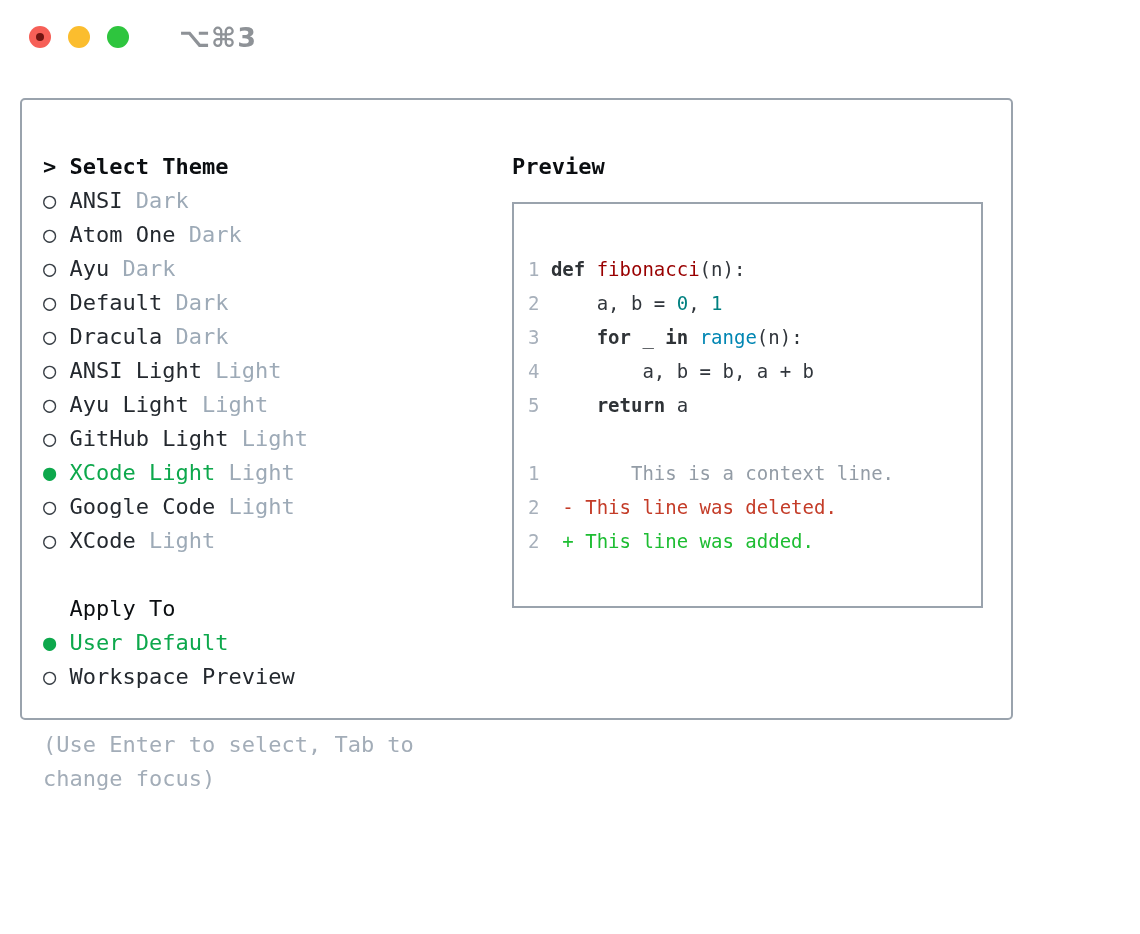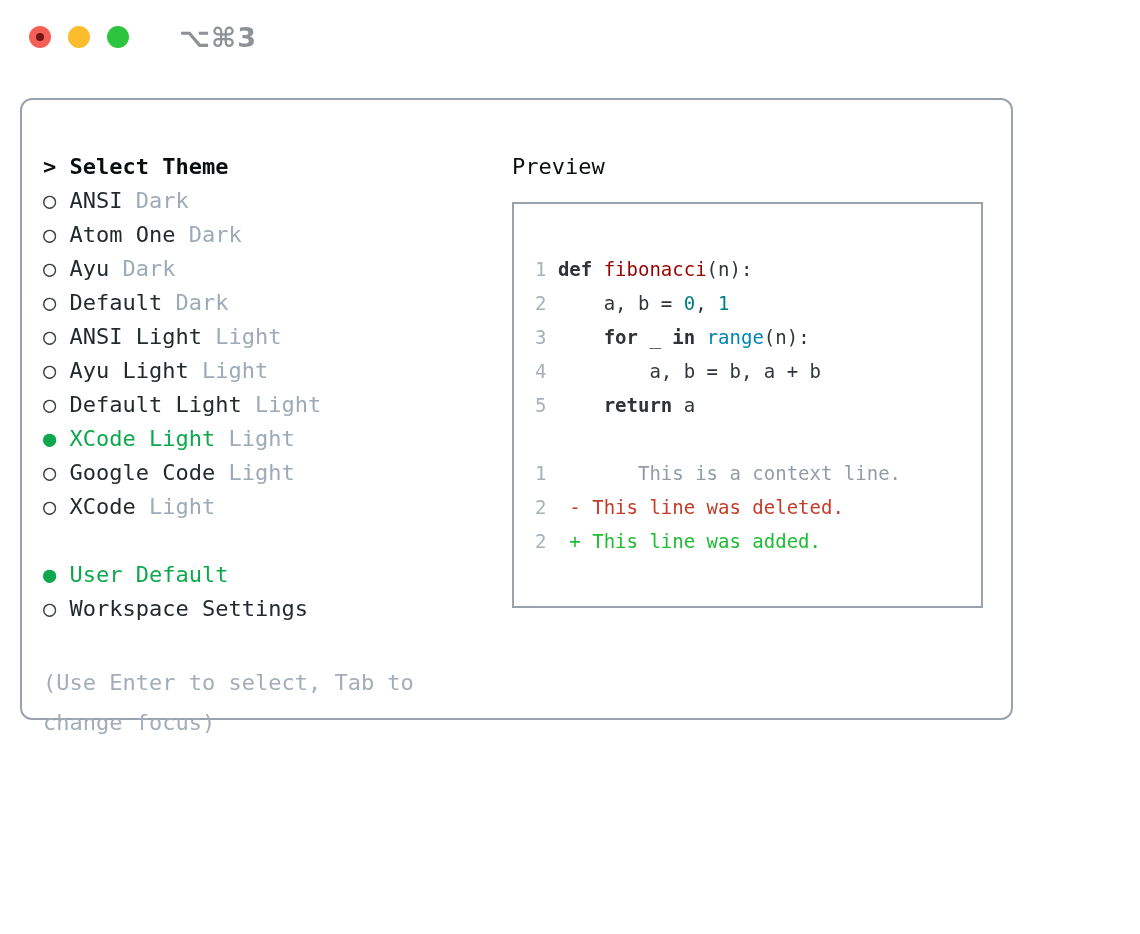--- a/index.html
+++ b/index.html
@@ -37,21 +37,21 @@
     font-size:27px;font-weight:bold;
     color:var(--titlebar-gray);
     letter-spacing:1px;
   }
   
   .panel{
     position:absolute;left:20px;top:98px;
     width:993px;height:622px;
     box-sizing:border-box;
     border:2px solid var(--border-gray);
-    border-radius:12px;
+    border-radius:5px;
     display:flex;
     background:#ffffff;
   }
   .left-col{
     width:490px;flex:none;
     box-sizing:border-box;
     padding:50px 0 0 21px;
     font-size:22px;line-height:34px;
     color:var(--text-dark);
   }
@@ -59,34 +59,33 @@
   .bullet{display:inline-block;width:2ch;color:#3a4047;}
   .header-row{font-weight:bold;color:#0b0e11;}
   .header-row .bullet{color:#0b0e11;font-weight:bold;}
   .theme-name{color:var(--text-dark);}
   .variant{color:var(--muted-gray);margin-left:1ch;text-align:center;}
   .selected .bullet,
   .selected .theme-name,
   .selected .option-label{color:var(--accent-green);}
   .subheader{color:#0b0e11;margin-left:2ch;}
   .spacer{height:34px;}
-  .hint{color:var(--hint-gray);white-space:pre;margin-top:6px;}
+  .hint{color:var(--hint-gray);white-space:pre;}
   
   .right-col{
     flex:1;
     box-sizing:border-box;
     padding:50px 28px 0 0;
     font-size:22px;line-height:34px;
   }
-  .preview-title{font-weight:normal;color:#0b0e11;}
+  .preview-title{font-weight:bold;color:#0b0e11;}
   .preview-box{
     margin-top:18px;
     border:2px solid var(--border-gray);
     background:#ffffff;
-    padding-left:7px;
   }
   .preview-box pre{
     margin:0;
     padding:48px 12px 48px 14px;
     font-family:"DejaVu Sans Mono", monospace;
     font-size:19px;line-height:34px;
   }
   .code-line{white-space:pre;min-height:34px;}
   .ln{display:inline-block;width:2ch;color:var(--line-number-gray);}
   .tok-plain{color:#31363c;}
@@ -115,34 +114,36 @@
   <div class="panel">
 
     <div class="left-col">
       <div class="row header-row"><span class="bullet">&gt;</span><span>Select Theme</span></div>
 
       <div id="theme-list">
           <div class="row theme-row"><span class="bullet">○</span><span class="theme-name">ANSI</span><span class="variant">Dark</span></div>
           <div class="row theme-row"><span class="bullet">○</span><span class="theme-name">Atom One</span><span class="variant">Dark</span></div>
           <div class="row theme-row"><span class="bullet">○</span><span class="theme-name">Ayu</span><span class="variant">Dark</span></div>
           <div class="row theme-row"><span class="bullet">○</span><span class="theme-name">Default</span><span class="variant">Dark</span></div>
+          <div class="row theme-row"><span class="bullet">○</span><span class="theme-name">Dracula</span><span class="variant">Dark</span></div>
           <div class="row theme-row"><span class="bullet">○</span><span class="theme-name">ANSI Light</span><span class="variant">Light</span></div>
           <div class="row theme-row"><span class="bullet">○</span><span class="theme-name">Ayu Light</span><span class="variant">Light</span></div>
-          <div class="row theme-row"><span class="bullet">○</span><span class="theme-name">Default Light</span><span class="variant">Light</span></div>
+          <div class="row theme-row"><span class="bullet">○</span><span class="theme-name">GitHub Light</span><span class="variant">Light</span></div>
           <div class="row theme-row selected"><span class="bullet">●</span><span class="theme-name">XCode Light</span><span class="variant">Light</span></div>
           <div class="row theme-row"><span class="bullet">○</span><span class="theme-name">Google Code</span><span class="variant">Light</span></div>
           <div class="row theme-row"><span class="bullet">○</span><span class="theme-name">XCode</span><span class="variant">Light</span></div>
         </div>
 
       <div class="spacer"></div>
 
+      <div class="row subheader">Apply To</div>
 
       <div id="apply-list">
           <div class="row apply-row selected"><span class="bullet">●</span><span class="option-label">User Default</span></div>
-          <div class="row apply-row"><span class="bullet">○</span><span class="option-label">Workspace Settings</span></div>
+          <div class="row apply-row"><span class="bullet">○</span><span class="option-label">Workspace Preview</span></div>
         </div>
 
       <div class="spacer"></div>
 
       <div class="hint">(Use Enter to select, Tab to</div>
       <div class="hint">change focus)</div>
     </div>
 
     <div class="right-col">
       <div class="preview-title">Preview</div>

